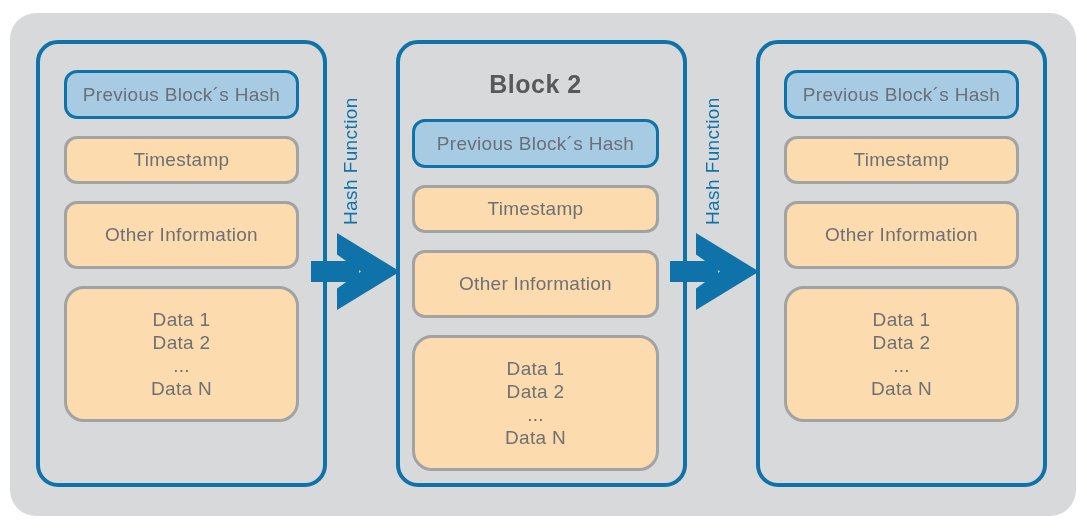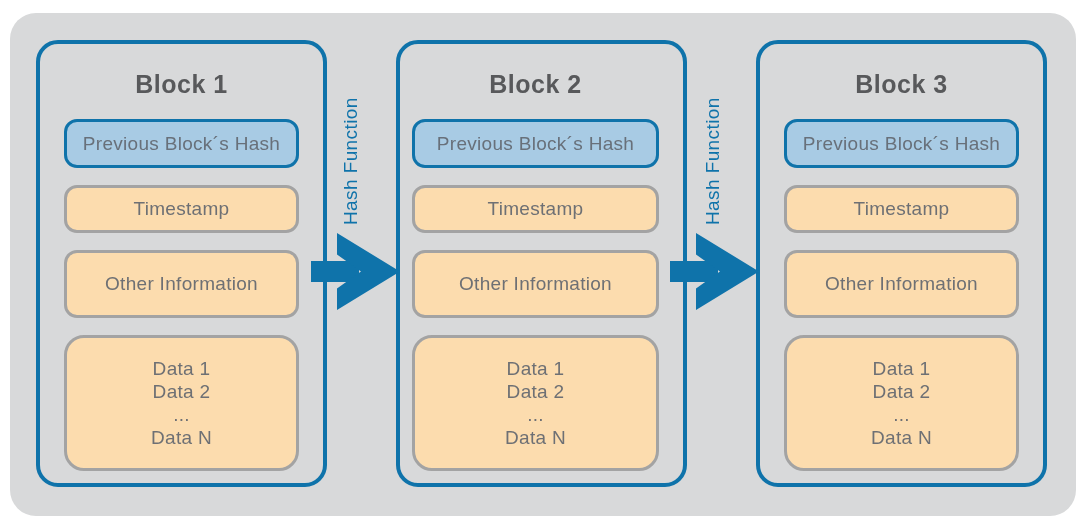--- a/index.html
+++ b/index.html
@@ -104,21 +104,20 @@
   .arrow.c1 { left: 311px; }
   .arrow.c2 { left: 670px; }
 </style>
 </head>
 <body>
 
 <div class="stage">
   <div class="panel"></div>
 
   <div class="block b1">
-    <div class="block-title">Block 1</div>
     <div class="field hash">Previous Block´s Hash</div>
     <div class="field peach ts">Timestamp</div>
     <div class="field peach other">Other Information</div>
     <div class="field peach data">
       <div>Data 1</div>
       <div>Data 2</div>
       <div>...</div>
       <div>Data N</div>
     </div>
   </div>
@@ -130,21 +129,20 @@
     <div class="field peach other">Other Information</div>
     <div class="field peach data">
       <div>Data 1</div>
       <div>Data 2</div>
       <div>...</div>
       <div>Data N</div>
     </div>
   </div>
 
   <div class="block b3">
-    <div class="block-title">Block 3</div>
     <div class="field hash">Previous Block´s Hash</div>
     <div class="field peach ts">Timestamp</div>
     <div class="field peach other">Other Information</div>
     <div class="field peach data">
       <div>Data 1</div>
       <div>Data 2</div>
       <div>...</div>
       <div>Data N</div>
     </div>
   </div>

